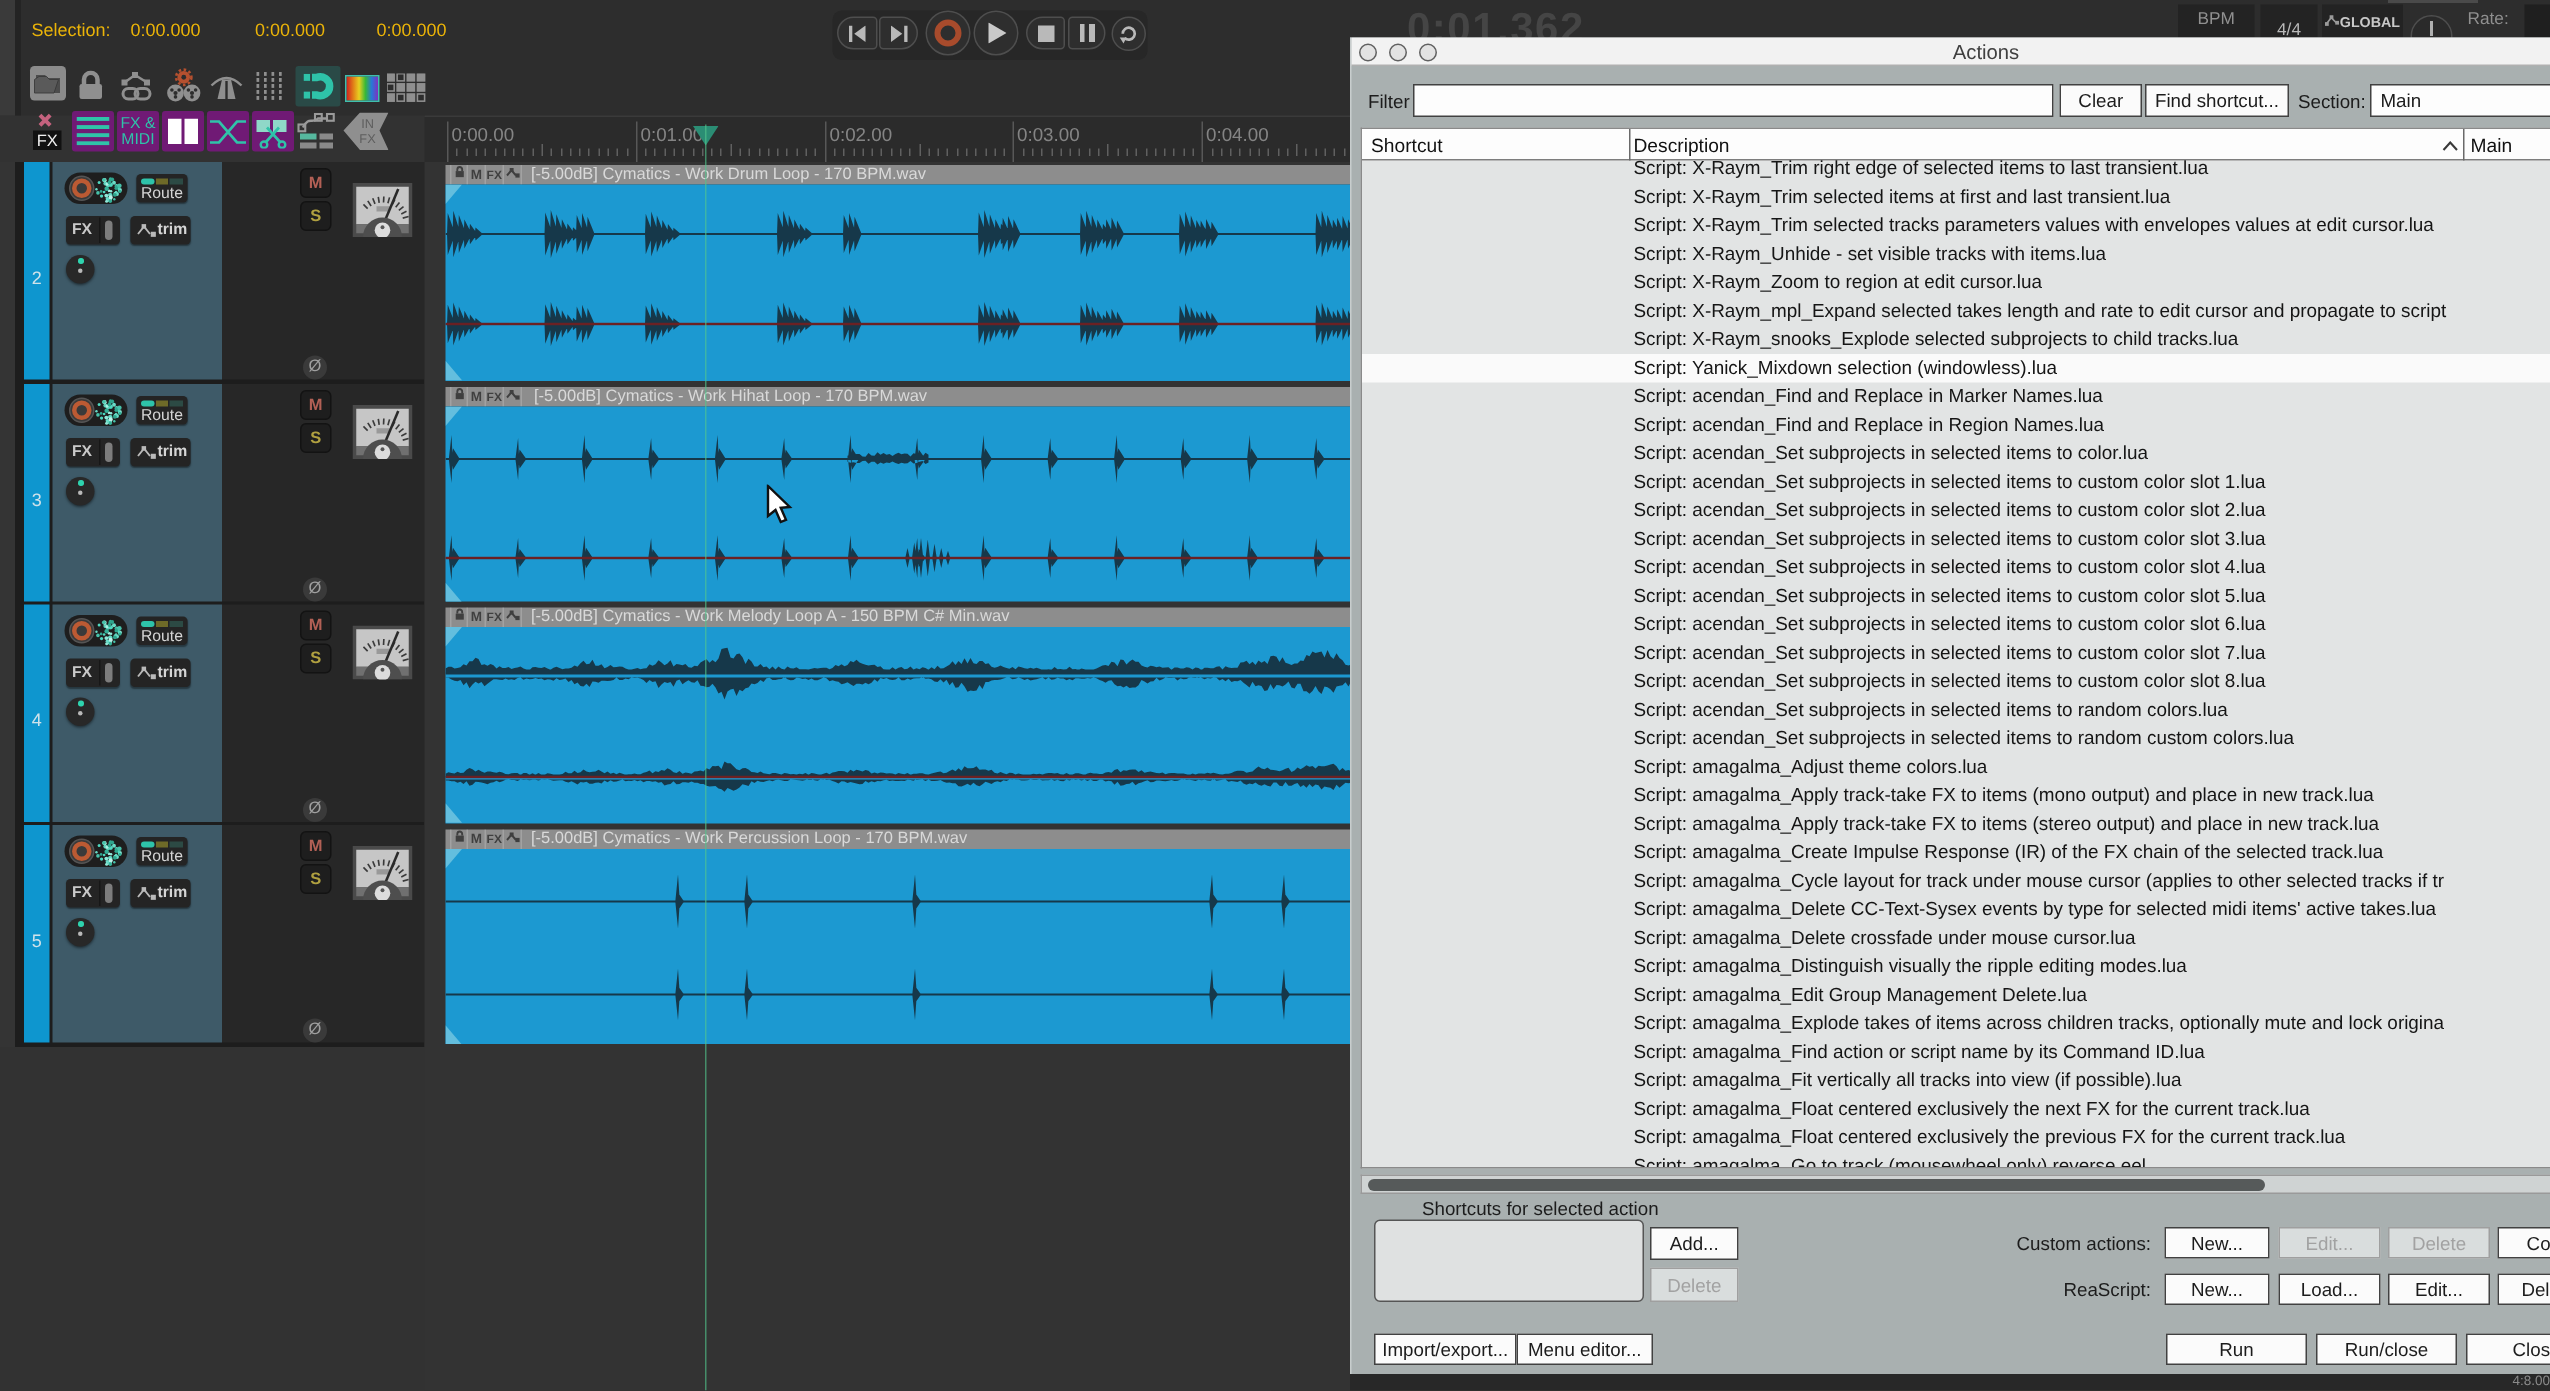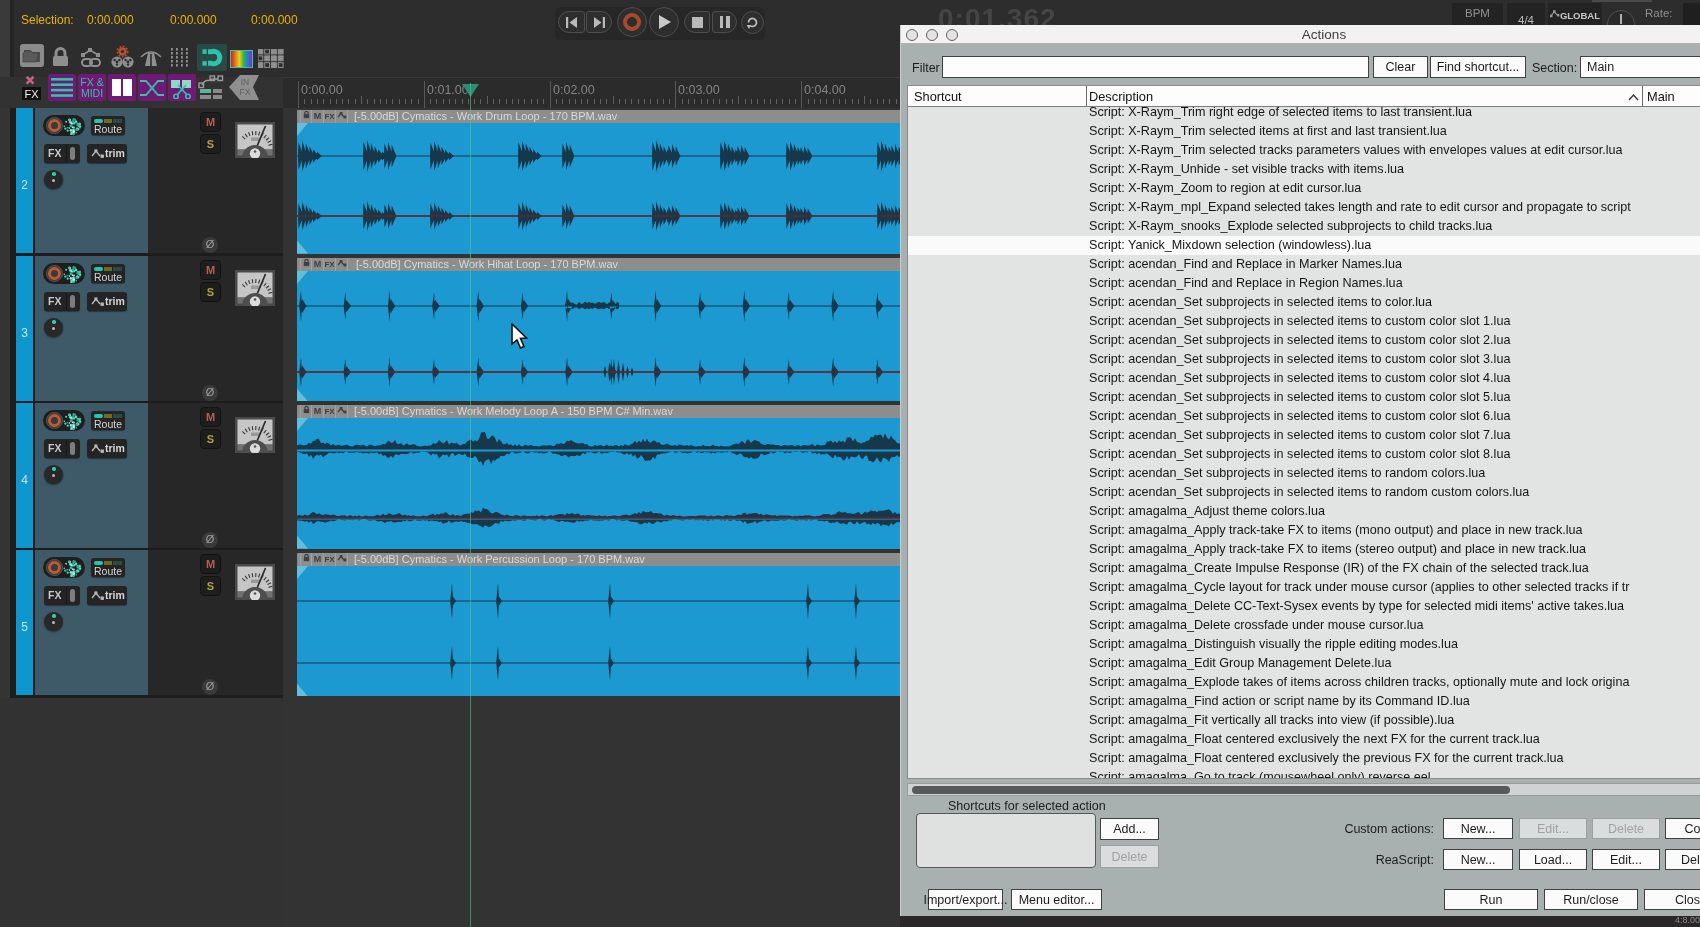--- a/index.html
+++ b/index.html
@@ -1128,18 +1128,18 @@
       <div class="dlab" style="left:533px;top:797px;width:100px;text-align:right;transform:translateX(-100%)">Custom actions:</div>
       <div class="btn" style="left:542px;top:793px;width:70px;height:21px">New...</div>
       <div class="btn dis" style="left:618px;top:793px;width:68px;height:21px">Edit...</div>
       <div class="btn dis" style="left:691px;top:793px;width:68px;height:21px">Delete</div>
       <div class="btn" style="left:764px;top:793px;width:68px;height:21px">Copy</div>
       <div class="dlab" style="left:533px;top:828px;width:100px;text-align:right;transform:translateX(-100%)">ReaScript:</div>
       <div class="btn" style="left:542px;top:824px;width:70px;height:21px">New...</div>
       <div class="btn" style="left:618px;top:824px;width:68px;height:21px">Load...</div>
       <div class="btn" style="left:691px;top:824px;width:68px;height:21px">Edit...</div>
       <div class="btn" style="left:764px;top:824px;width:68px;height:21px">Delete</div>
-      <div class="btn" style="left:27px;top:864px;width:75px;height:21px">Import/export...</div>
+      <div class="btn" style="left:15px;top:864px;width:95px;height:21px">Import/export...</div>
       <div class="btn" style="left:110px;top:864px;width:91px;height:21px">Menu editor...</div>
       <div class="btn" style="left:543px;top:864px;width:94px;height:21px">Run</div>
       <div class="btn" style="left:643px;top:864px;width:94px;height:21px">Run/close</div>
       <div class="btn" style="left:743px;top:864px;width:94px;height:21px">Close</div>
     </div>
   </div>
 </body></html>

